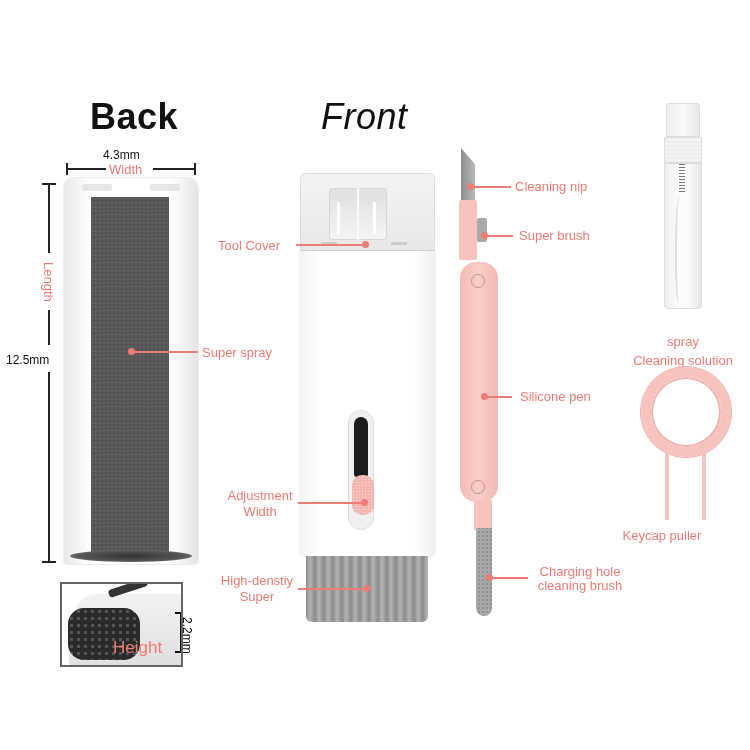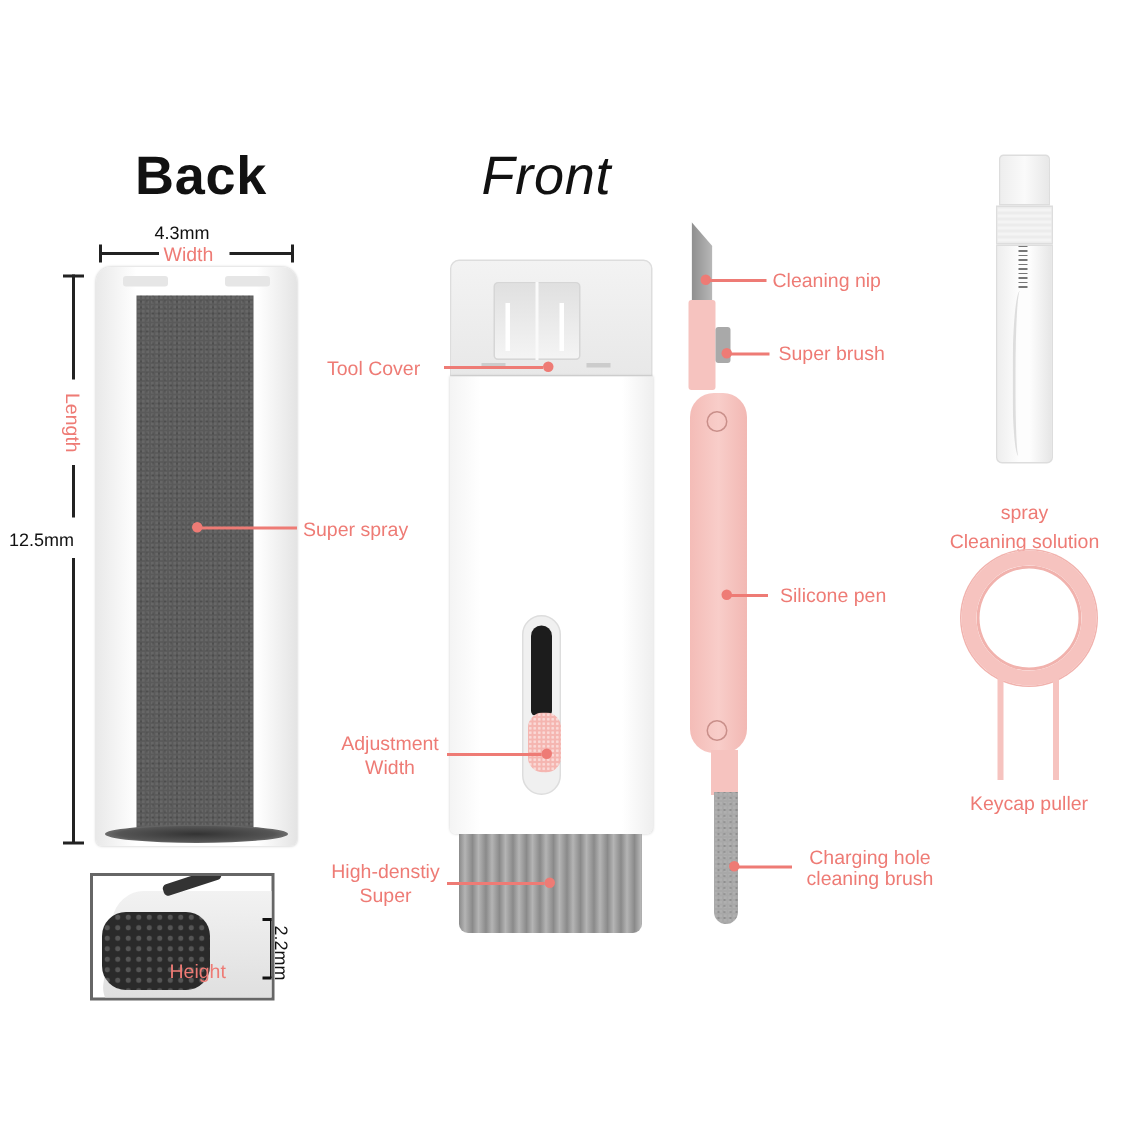--- a/index.html
+++ b/index.html
@@ -56,21 +56,21 @@
   <div class="abs lbl" style="left:202px; top:345px;">Super spray</div>
 
   <div class="abs" style="left:60px; top:582px; width:123px; height:85px; border:2px solid #666; background:#fff; overflow:hidden;">
     <div class="abs" style="left:10px; top:10px; width:120px; height:80px; background:linear-gradient(180deg,#f2f2f2,#ddd); border-radius:18px 0 0 18px; transform:skewX(-8deg);"></div>
     <div class="abs" style="left:6px; top:24px; width:72px; height:52px; border-radius:16px; background-color:#2a2a2a; background-image:radial-gradient(#555 1.5px, transparent 2px); background-size:7px 7px;"></div>
     <div class="abs" style="left:46px; top:0px; width:40px; height:8px; background:#333; transform:rotate(-18deg); border-radius:3px;"></div>
     <div class="abs" style="left:113px; top:28px; width:12px; height:2px; background:#111;"></div>
     <div class="abs" style="left:118px; top:28px; width:2px; height:40px; background:#111;"></div>
     <div class="abs" style="left:113px; top:67px; width:12px; height:2px; background:#111;"></div>
   </div>
-  <div class="abs lbl" style="left:113px; top:640px; font-size:13px;">Height</div>
+  <div class="abs lbl" style="left:113px; top:640px; font-size:17px;">Height</div>
   <div class="abs dim" style="left:194px; top:617px; transform:rotate(90deg); transform-origin:left top; font-size:12px;">2.2mm</div>
 </div>
 
 <div class="abs" style="left:0; top:0;">
 
   <div class="abs" style="left:300px; top:173px; width:135px; height:78px; background:linear-gradient(180deg,#f3f3f3,#e8e8e8); border:1px solid #ddd; border-radius:6px 6px 0 0;">
     <div class="abs" style="left:28px; top:14px; width:58px; height:52px; background:linear-gradient(180deg,#e0e0e0,#f4f4f4); border-radius:3px; border:1px solid #d6d6d6;"></div>
     <div class="abs" style="left:56px; top:14px; width:2px; height:52px; background:#fafafa;"></div>
     <div class="abs" style="left:36px; top:28px; width:3px; height:32px; background:#fff;"></div>
     <div class="abs" style="left:72px; top:28px; width:3px; height:32px; background:#fff;"></div>
@@ -141,14 +141,14 @@
   <div class="abs" style="left:664px; top:163px; width:38px; height:146px; background:linear-gradient(90deg,#eee,#fdfdfd 40%,#fdfdfd 60%,#e6e6e6); border:1px solid #ddd; border-radius:0 0 4px 4px;">
     <div class="abs" style="left:14px; top:0; width:6px; height:30px; background:repeating-linear-gradient(180deg,#777 0px,#777 1px,transparent 1px,transparent 3px);"></div>
     <div class="abs" style="left:10px; top:30px; width:10px; height:110px; border-left:2px solid #ddd; border-radius:50% 0 0 40%;"></div>
   </div>
   <div class="abs lbl c" style="left:620px; top:318px; width:126px;margin-top:35px;">Cleaning solution</div>
   <div class="abs lbl c" style="left:620px; top:334px; width:126px;">spray</div>
 
   <div class="abs" style="left:641px; top:367px; width:90px; height:90px; border:10px solid #f6c3bf; border-radius:50%; box-shadow:inset 0 0 0 2px #f1b2ad, 0 0 0 1px #f1b2ad;"></div>
   <div class="abs" style="left:665px; top:452px; width:4px; height:68px; background:#f6c3bf;"></div>
   <div class="abs" style="left:702px; top:452px; width:4px; height:68px; background:#f6c3bf;"></div>
-  <div class="abs lbl c" style="left:624px; top:528px; width:124px;">Keycap puller</div>
+  <div class="abs lbl c" style="left:600px; top:528px; width:124px;">Keycap puller</div>
 </div>
 
 </body></html>

